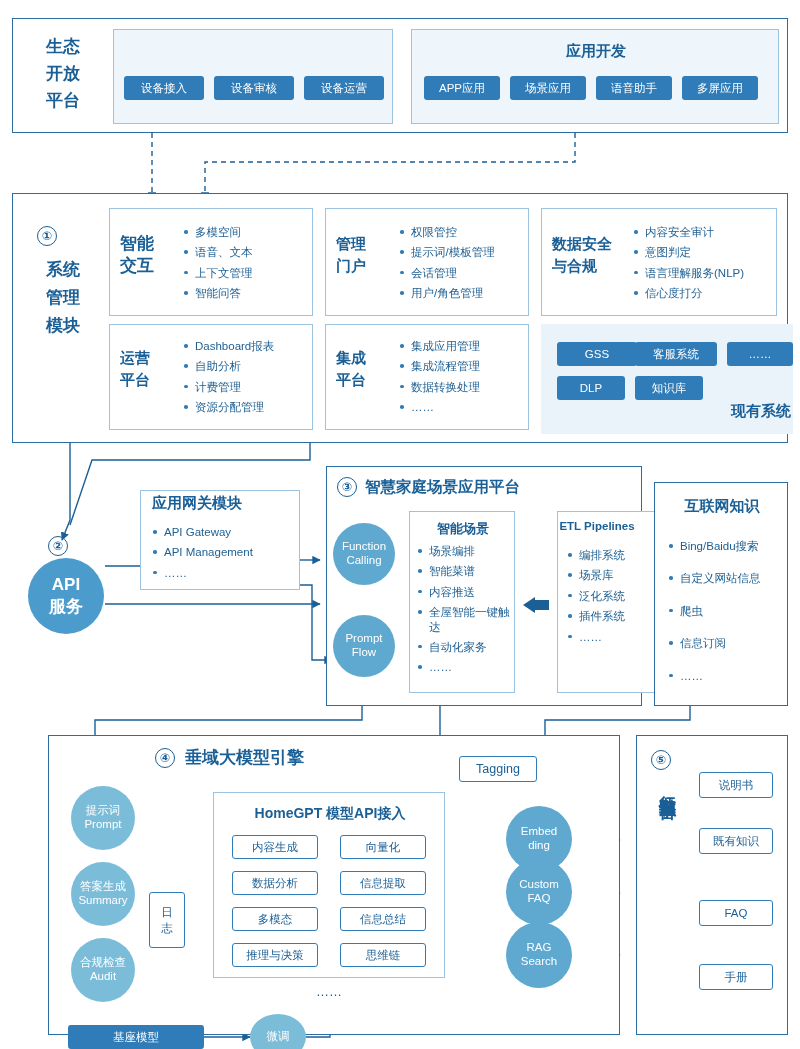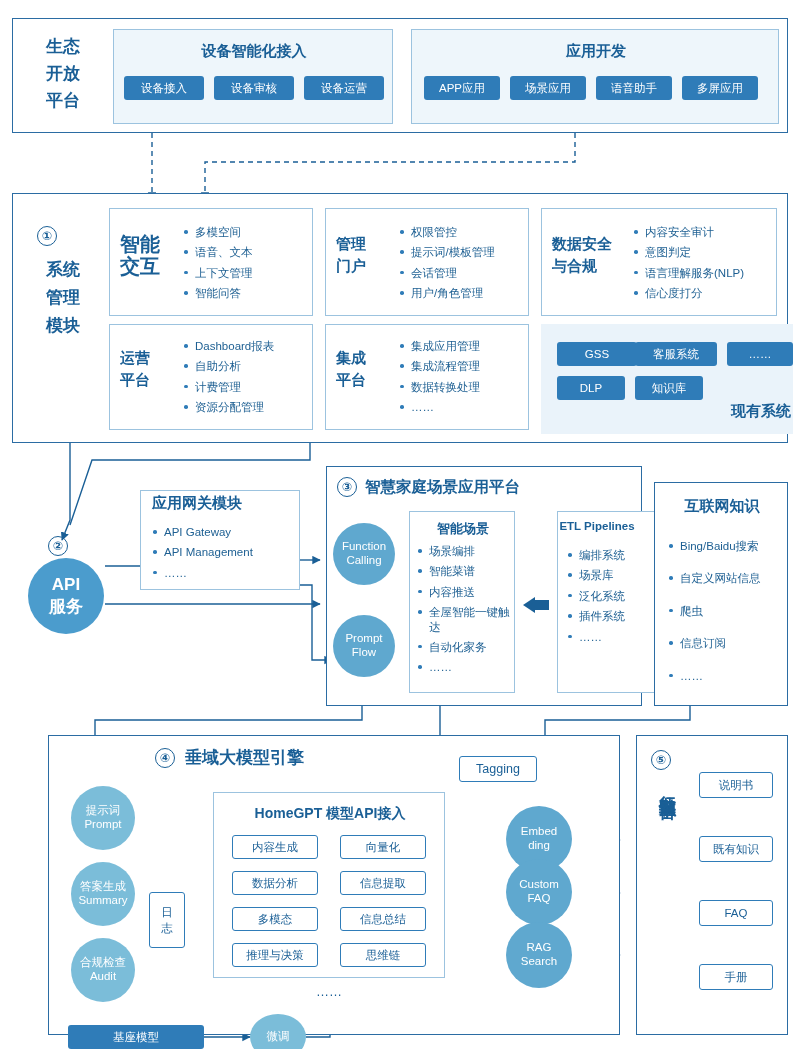--- a/index.html
+++ b/index.html
@@ -72,21 +72,20 @@
     <path d="M204,1037 L250,1037" stroke="#1a5f96" stroke-width="1.4" fill="none" marker-end="url(#ar)"></path>
     <path d="M306,1037 L330,1037 L330,990" stroke="#1a5f96" stroke-width="1.4" fill="none"></path>
   </svg>
 
   <div class="box outer" style="left:12px;top:18px;width:776px;height:115px;">
     <div class="box sec-title" style="left:14px;top:14px;width:72px;height:86px;font-size:17px;line-height:27px;text-align:center;white-space:pre-line;">生态
 开放
 平台</div>
 
     <div class="box panel" style="left:100px;top:10px;width:280px;height:95px;background:#eef6fb;">
-      <div class="box" style="left:0;top:12px;width:280px;text-align:center;font-size:15px;font-weight:bold;color:#1a5f96;">设备智能化接入</div>
       <div class="box blue-pill" style="left:10px;top:46px;width:80px;height:24px;">设备接入</div>
       <div class="box blue-pill" style="left:100px;top:46px;width:80px;height:24px;">设备审核</div>
       <div class="box blue-pill" style="left:190px;top:46px;width:80px;height:24px;">设备运营</div>
     </div>
 
     <div class="box panel" style="left:398px;top:10px;width:368px;height:95px;background:#eef6fb;">
       <div class="box" style="left:0;top:12px;width:368px;text-align:center;font-size:15px;font-weight:bold;color:#1a5f96;">应用开发</div>
       <div class="box blue-pill" style="left:12px;top:46px;width:76px;height:24px;">APP应用</div>
       <div class="box blue-pill" style="left:98px;top:46px;width:76px;height:24px;">场景应用</div>
       <div class="box blue-pill" style="left:184px;top:46px;width:76px;height:24px;">语音助手</div>
@@ -94,21 +93,21 @@
     </div>
   </div>
 
   <div class="box outer" style="left:12px;top:193px;width:776px;height:250px;">
     <div class="box numc" style="left:24px;top:32px;">①</div>
     <div class="box sec-title" style="left:14px;top:62px;width:72px;height:92px;font-size:17px;line-height:28px;text-align:center;white-space:pre-line;">系统
 管理
 模块</div>
 
     <div class="box panel" style="left:96px;top:14px;width:204px;height:108px;">
-      <div class="box" style="left:10px;top:24px;width:56px;font-size:20px;font-weight:bold;line-height:22px;white-space:pre-line;color:#1a5f96;">智能
+      <div class="box" style="left:10px;top:24px;width:56px;font-size:17px;font-weight:bold;line-height:22px;white-space:pre-line;color:#1a5f96;">智能
 交互</div>
       <ul class="bul box" style="left:74px;top:16px;width:120px;">
         <li>多模空间</li>
         <li>语音、文本</li>
         <li>上下文管理</li>
         <li>智能问答</li>
       </ul>
     </div>
 
     <div class="box panel" style="left:312px;top:14px;width:204px;height:108px;">
@@ -266,18 +265,18 @@
 Search</div>
   </div>
 
   <div class="box blue-pill" style="left:68px;top:1025px;width:136px;height:24px;background:#2f7cb8;">基座模型</div>
   <div class="box circ lt" style="left:250px;top:1014px;width:56px;height:46px;border-radius:50%;">微调</div>
 
   <div class="box outer" style="left:636px;top:735px;width:152px;height:300px;">
     <div class="box numc" style="left:14px;top:14px;">⑤</div>
     <div class="box ttl-v" style="left:16px;top:46px;width:26px;height:240px;font-size:17px;font-weight:bold;color:#1a5f96;letter-spacing:1px;">行业知识引擎平台</div>
     <div class="box mini" style="left:62px;top:36px;width:74px;height:26px;">说明书</div>
-    <div class="box mini" style="left:62px;top:100px;width:74px;height:26px;">既有知识</div>
+    <div class="box mini" style="left:62px;top:92px;width:74px;height:26px;">既有知识</div>
     <div class="box mini" style="left:62px;top:164px;width:74px;height:26px;">FAQ</div>
     <div class="box mini" style="left:62px;top:228px;width:74px;height:26px;">手册</div>
   </div>
 
 </div>
 
 </body></html>

